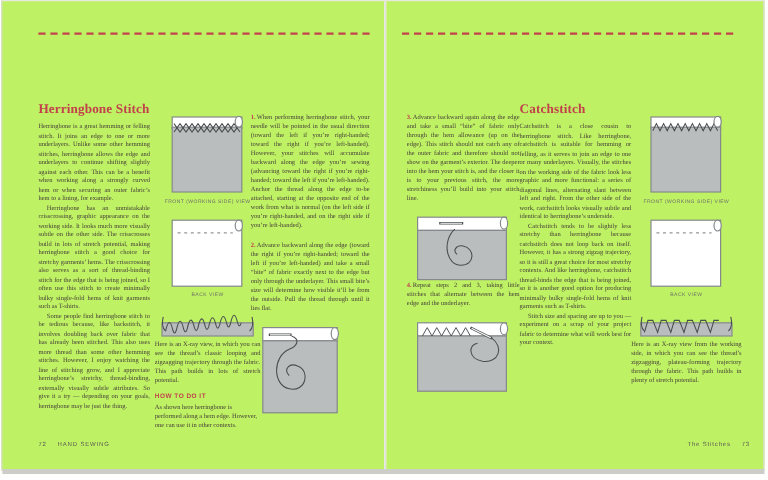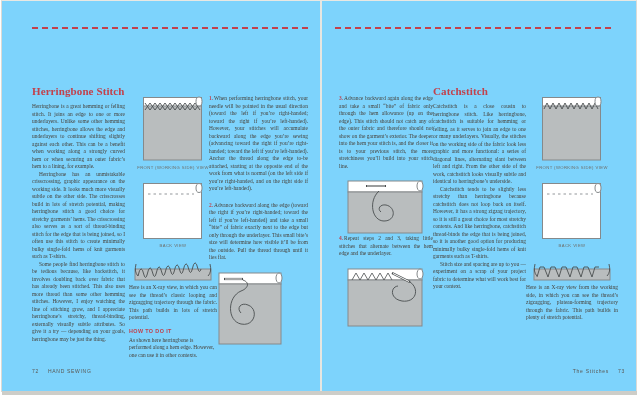--- a/index.html
+++ b/index.html
@@ -6,21 +6,21 @@
     --red:#c2414b;
     --ink:#484139;
     --fab:#b9bdbe;
     --fabstroke:#85898b;
     --thread:#4a4e4f;
     --label:#6e6e69;
   }
   html,body{margin:0;padding:0;}
   body{width:640px;height:400px;background:#ffffff;font-family:"Liberation Serif",serif;-webkit-font-smoothing:antialiased;}
   .canvas{position:relative;width:640px;height:400px;background:#fefefd;overflow:hidden;}
-  .book{position:absolute;left:1px;top:0;width:636px;height:392px;background:#7dd3fc;border:1px solid #dadad5;border-top-color:#e8e8e3;box-sizing:border-box;}
+  .book{position:absolute;left:1px;top:0;width:636px;height:392px;background:#bef264;border:1px solid #dadad5;border-top-color:#e8e8e3;box-sizing:border-box;}
   .book-bottom-edge{position:absolute;left:2px;top:391px;width:635px;height:4px;background:#cdcdc7;}
   .gutter{position:absolute;left:318px;top:0;width:2px;height:391px;background:linear-gradient(to right,#f1f1ec,#dcdcd6,#f1f1ec);}
   .page{position:absolute;top:0;width:318px;height:390px;}
   .page-left{left:0;}
   .page-right{left:320px;padding-left:15px;}
   .rule{position:absolute;top:26px;border-top:2px dashed var(--red);}
   .page-left .rule{left:30px;width:276px;}
   .page-right .rule{left:13px;width:276px;}
   .col{position:absolute;}
   h1.art-title{margin:0 0 6px 0;font-size:11px;line-height:12px;color:var(--red);font-weight:bold;letter-spacing:.1px;}

